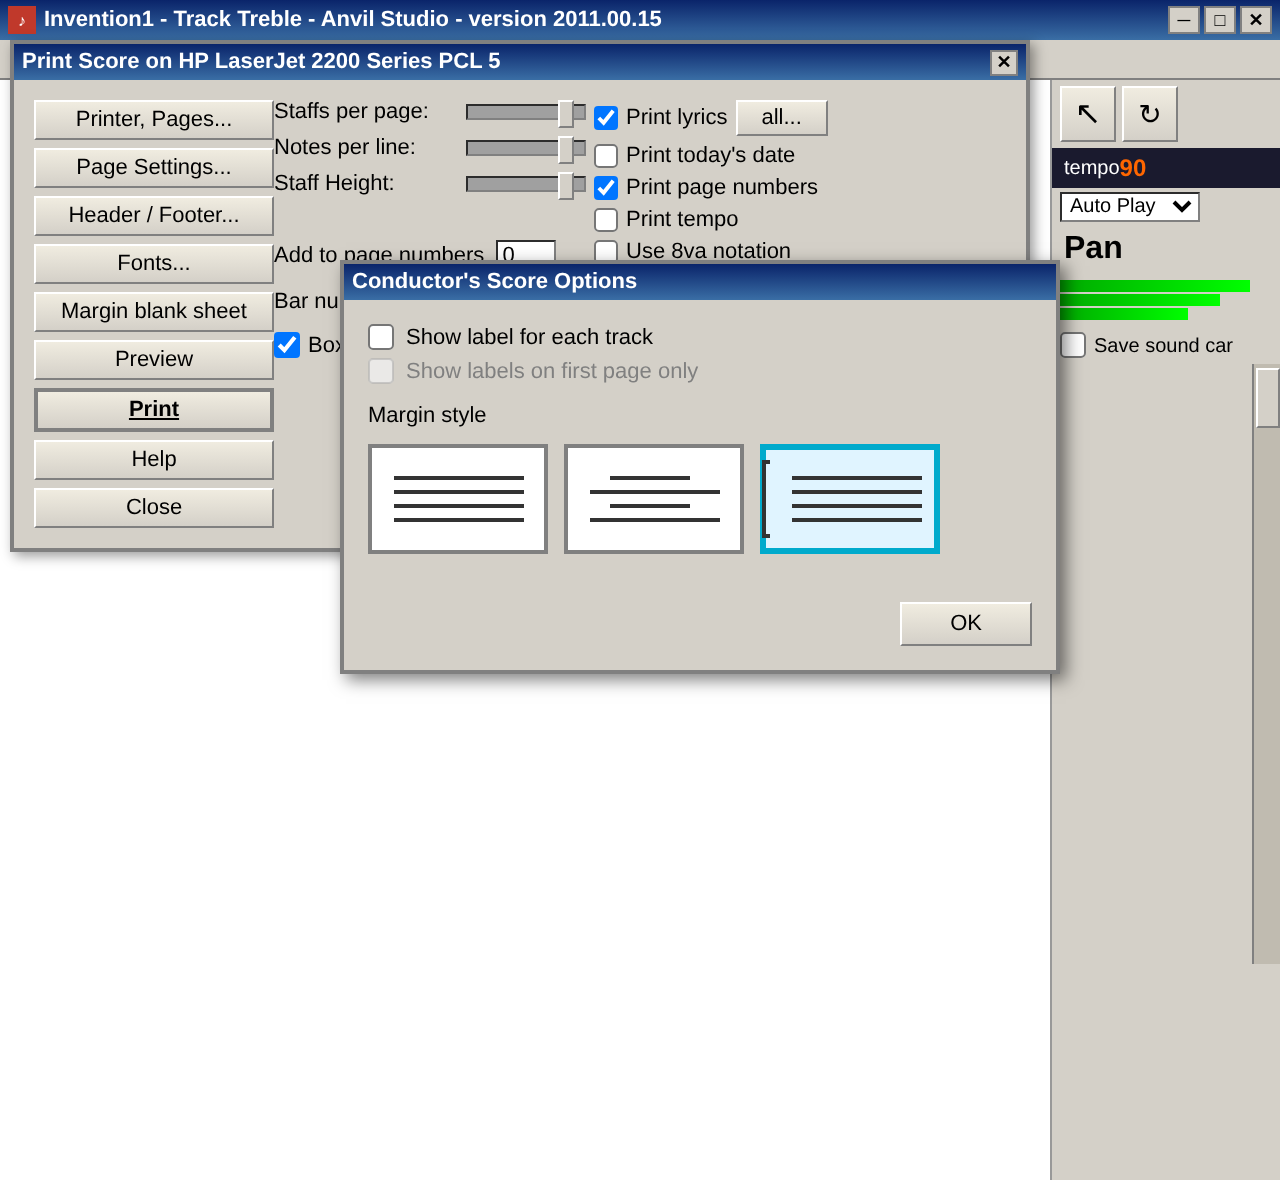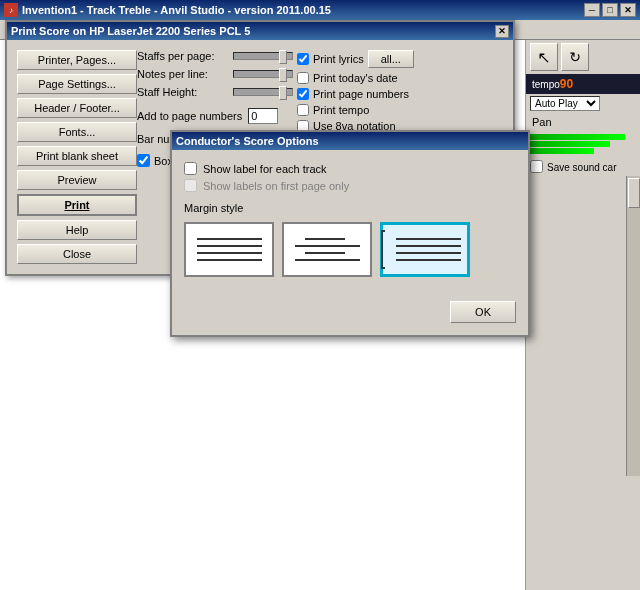--- a/index.html
+++ b/index.html
@@ -168,21 +168,21 @@
       height: 14px;
       background: #d4d0c8;
       border: 1px solid #808080;
       border-top-color: white;
       border-left-color: white;
     }
     .add-row {
       display: flex;
       align-items: center;
       gap: 6px;
-      margin-top: 4px;
+      margin-top: 16px;
     }
     .add-label { font-size: 11px; min-width: 90px; }
     .num-input {
       width: 30px;
       border: 1px inset #808080;
       background: white;
       font-size: 11px;
       padding: 1px 2px;
     }
     .bar-row {
@@ -379,22 +379,22 @@
       padding: 2px 4px;
     }
     .auto-play-select {
       font-size: 10px;
       border: 1px inset #808080;
       background: white;
       width: 70px;
     }
     .pan-label {
       padding: 3px 6px;
-      font-size: 11px;
-      font-weight: normal;
+      font-size: 16px;
+      font-weight: bold;
     }
     .green-bar-area {
       padding: 2px 4px;
     }
     .green-bar {
       height: 6px;
       background: linear-gradient(to right, #00aa00, #00ff00);
       margin: 1px 0;
     }
     .save-sound-row {
@@ -512,21 +512,21 @@
     <span>Print Score on HP LaserJet 2200 Series PCL 5</span>
     <div class="dialog-close-btn">✕</div>
   </div>
   <div class="dialog-content">
 
     <div class="left-col">
       <button class="win-btn">Printer, Pages...</button>
       <button class="win-btn">Page Settings...</button>
       <button class="win-btn">Header / Footer...</button>
       <button class="win-btn">Fonts...</button>
-      <button class="win-btn">Print blank sheet</button>
+      <button class="win-btn">Margin blank sheet</button>
       <button class="win-btn">Preview</button>
       <button class="win-btn win-btn-bold">Print</button>
       <button class="win-btn">Help</button>
       <button class="win-btn">Close</button>
     </div>
 
     <div class="mid-col">
       <div class="field-row">
         <span class="field-label">Staffs per page:</span>
         <div class="slider-track">

